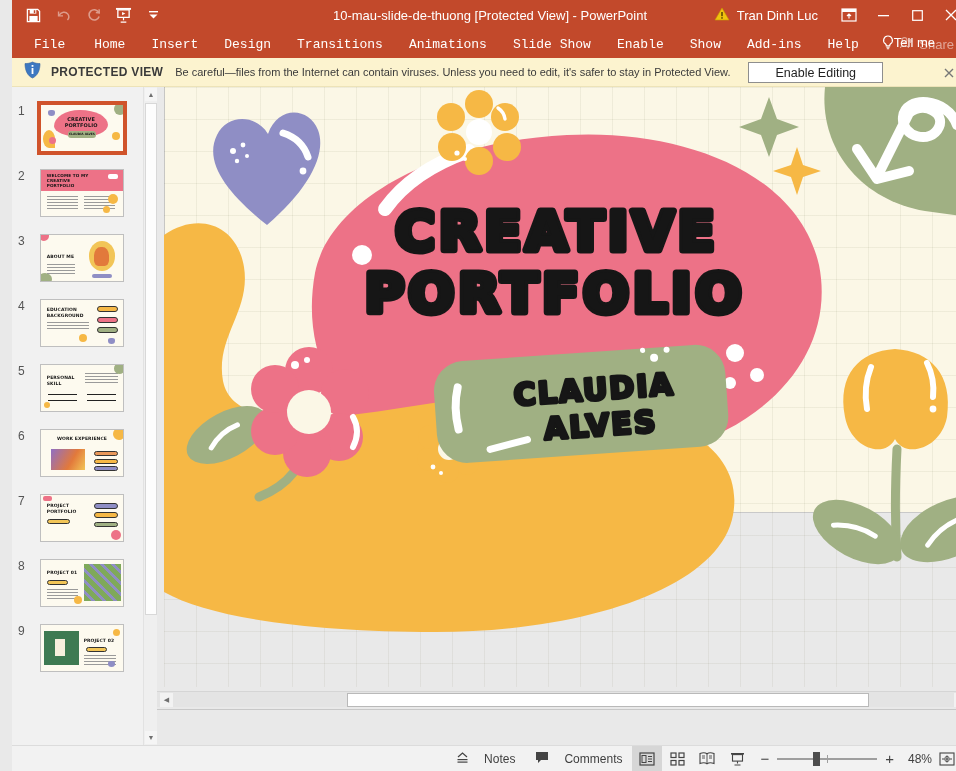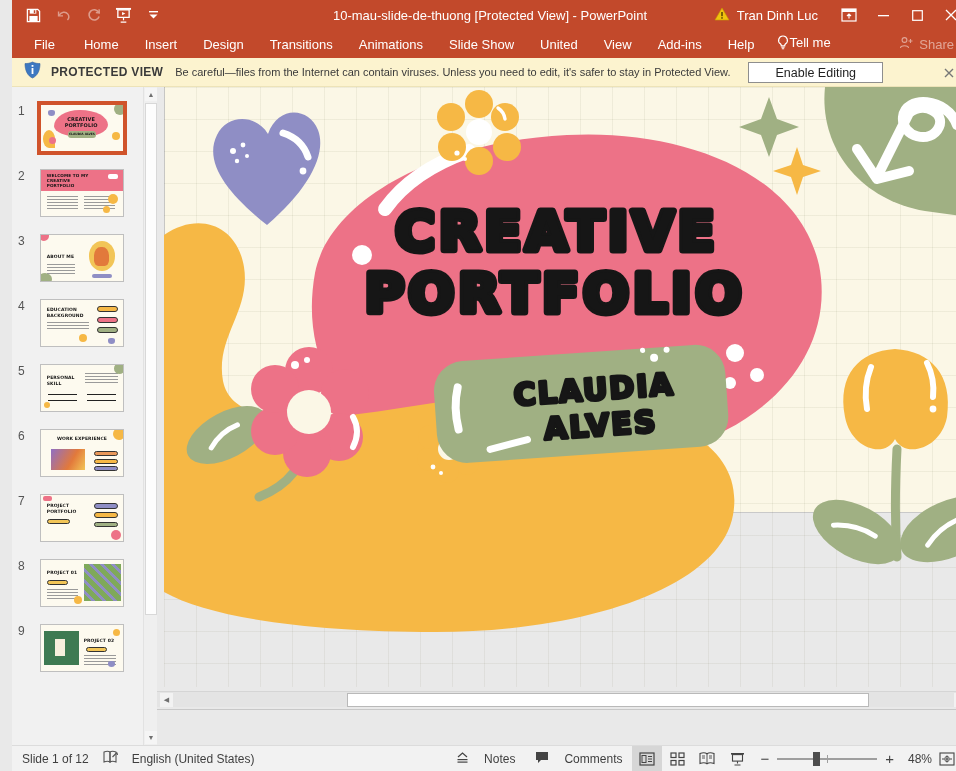--- a/index.html
+++ b/index.html
@@ -13,21 +13,21 @@
   .qbtn svg { display:block; }
   .dim { opacity:.45; }
   .title-center { position:absolute; left:0; right:0; top:0; height:30px; display:flex; align-items:center; justify-content:center; font-size:13px; pointer-events:none; }
   .title-right { position:absolute; right:0; top:0; height:30px; display:flex; align-items:center; }
   .tr-user { display:flex; align-items:center; gap:7px; font-size:13px; margin-right:14px; }
   .winbtn { width:34px; height:30px; display:flex; align-items:center; justify-content:center; font-size:13px; }
   .ribbonopts { width:34px; height:30px; display:flex; align-items:center; justify-content:center; }
 
   
   .tabsrow { position:absolute; left:0; top:30px; width:100%; height:28px; background:var(--accent); display:flex; align-items:center; color:#fff; }
-  .tabs { display:flex; align-items:center; padding-left:6px; }
+  .tabs { display:flex; align-items:center; padding-left:6px;font-family:Liberation Mono, monospace; }
   .tab { font-size:13px; padding:5px 13px; cursor:default; white-space:nowrap; }
   .tab.file { padding:5px 16px; }
   .tellme { display:flex; align-items:flex-start; gap:0; font-size:13px; padding:5px 10px; }
   .share { position:absolute; right:14px; top:0; height:28px; display:flex; align-items:center; gap:6px; font-size:13px; opacity:.5; }
 
   
   .banner { position:absolute; left:0; top:58px; width:100%; height:29px; background:#FCF3CF; display:flex; align-items:center; border-bottom:1px solid #EDE3B8; }
   .shield { margin:0 10px 0 12px; }
   .pv-label { font-weight:bold; font-size:12px; color:#3A3A3A; letter-spacing:.3px; margin-right:12px; white-space:nowrap; }
   .pv-msg { font-size:11px; color:#3A3A3A; white-space:nowrap; }
@@ -192,22 +192,22 @@
 
   <div class="tabsrow">
     <nav class="tabs">
         <span class="tab file">File</span>
         <span class="tab">Home</span>
         <span class="tab">Insert</span>
         <span class="tab">Design</span>
         <span class="tab">Transitions</span>
         <span class="tab">Animations</span>
         <span class="tab">Slide Show</span>
-        <span class="tab">United</span>
-        <span class="tab">View</span>
+        <span class="tab">Enable</span>
+        <span class="tab">Show</span>
         <span class="tab">Add-ins</span>
         <span class="tab">Help</span>
       </nav>
     <span class="tellme">
       <span>
         <svg width="12" height="15" viewBox="0 0 12 15">
             <path d="M6 1 a4.3 4.3 0 0 1 2.6 7.8 c-.7.6-.9 1.2-.9 2H4.3 c0-.8-.2-1.4-.9-2 A4.3 4.3 0 0 1 6 1z" fill="none" stroke="#fff" stroke-width="1.2"></path>
             <path d="M4.4 12.2 h3.2 M4.8 13.8 h2.4" stroke="#fff" stroke-width="1.1"></path>
           </svg>
       </span>
@@ -516,31 +516,20 @@
       <div class="hscroll">
         <span class="hs-btn" style="left:3px;">◀</span>
         <span class="hs-thumb"></span>
         <span class="hs-btn" style="right:1px;">▶</span>
       </div>
       <div class="belowline"></div>
     </div>
   </div>
 
   <div class="statusbar">
-    <div class="sb-left">
-      <span>Slide 1 of 12</span>
-      <span>
-        <svg width="15" height="14" viewBox="0 0 15 14">
-            <path d="M1 2 C3.5 1 5.5 1 7 2 L7 12 C5.5 11 3.5 11 1 12 Z" fill="none" stroke="#555" stroke-width="1.1"></path>
-            <path d="M13 2 C10.5 1 8.5 1 7 2 L7 12 C8.5 11 10.5 11 13 12 Z" fill="none" stroke="#555" stroke-width="1.1"></path>
-            <path d="M9.5 7 L14 2.5 M14 2.5 L14.5 5" stroke="#555" stroke-width="1.1" fill="none"></path>
-          </svg>
-      </span>
-      <span>English (United States)</span>
-    </div>
     <div class="sb-right">
       <span class="sb-item">
         <span>
           <svg width="13" height="12" viewBox="0 0 13 12">
               <path d="M2 6 L6.5 2 L11 6" fill="none" stroke="#444" stroke-width="1.2"></path>
               <rect x="1.5" y="8" width="10" height="1.2" fill="#444"></rect>
               <rect x="1.5" y="10.5" width="10" height="1.2" fill="#444"></rect>
             </svg>
         </span>
         <span>Notes</span>

